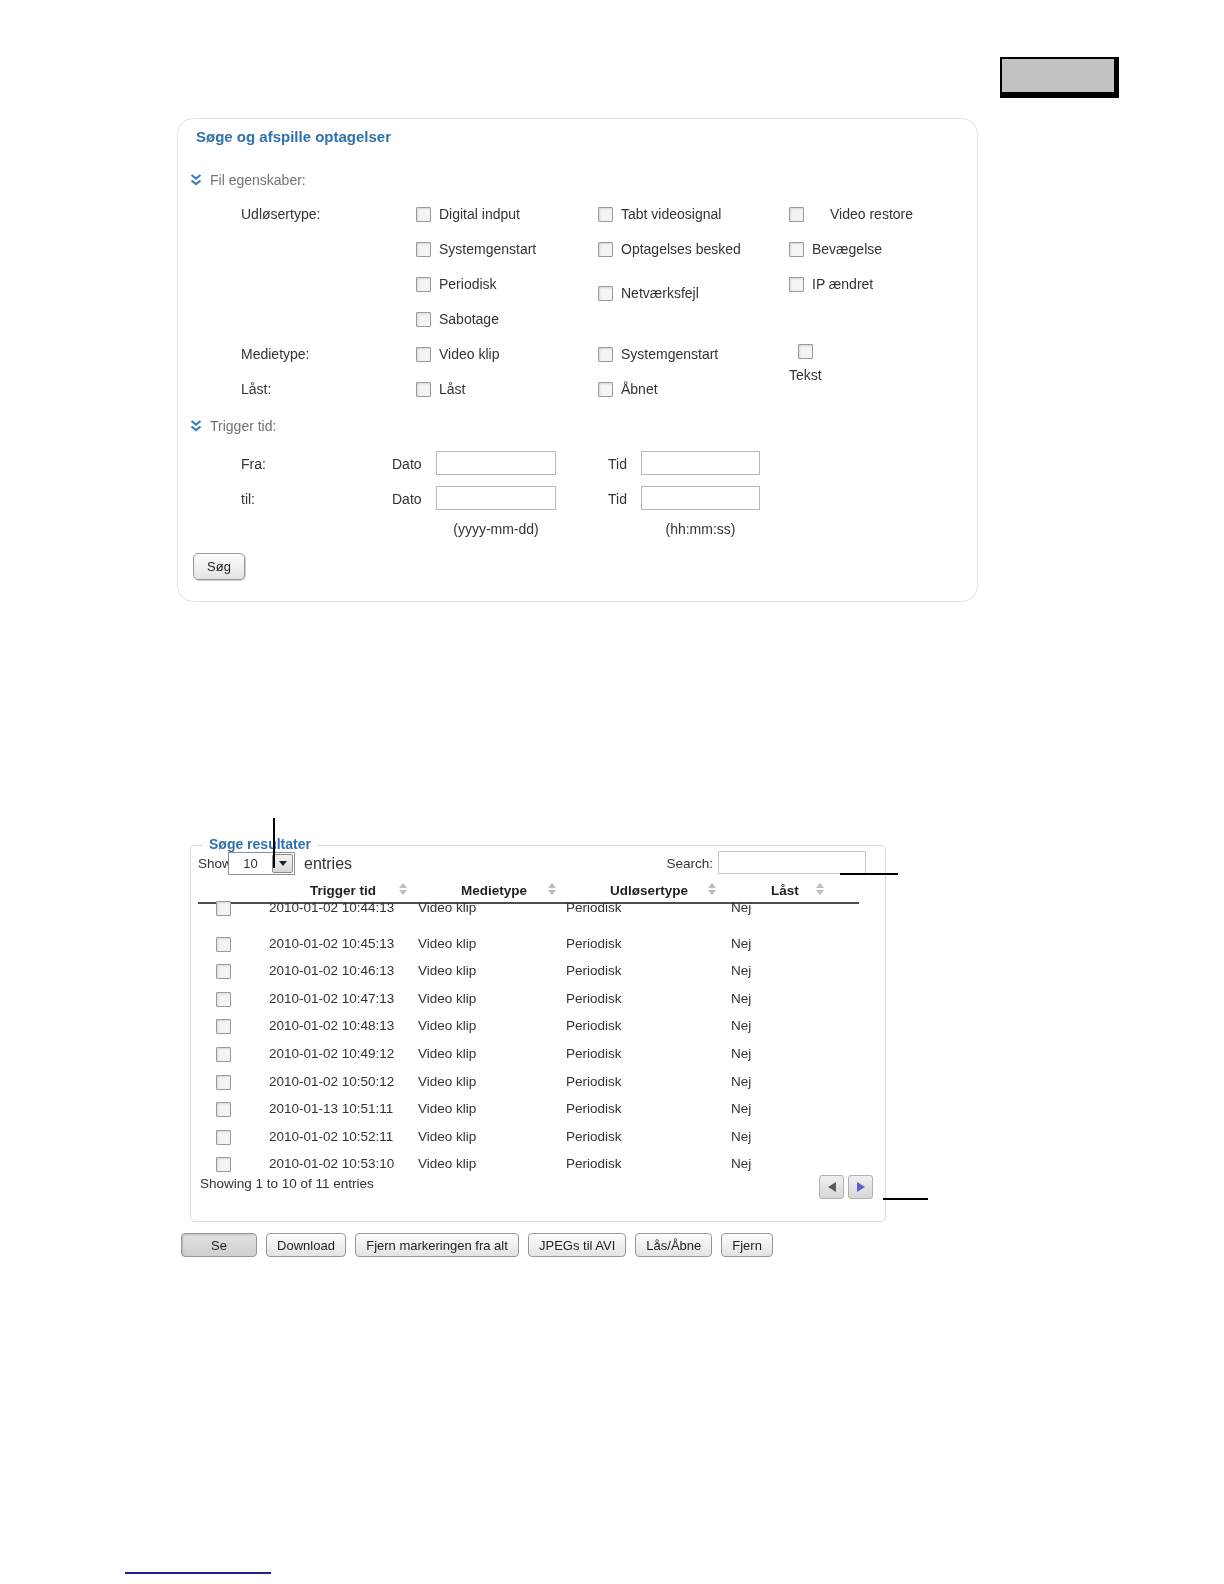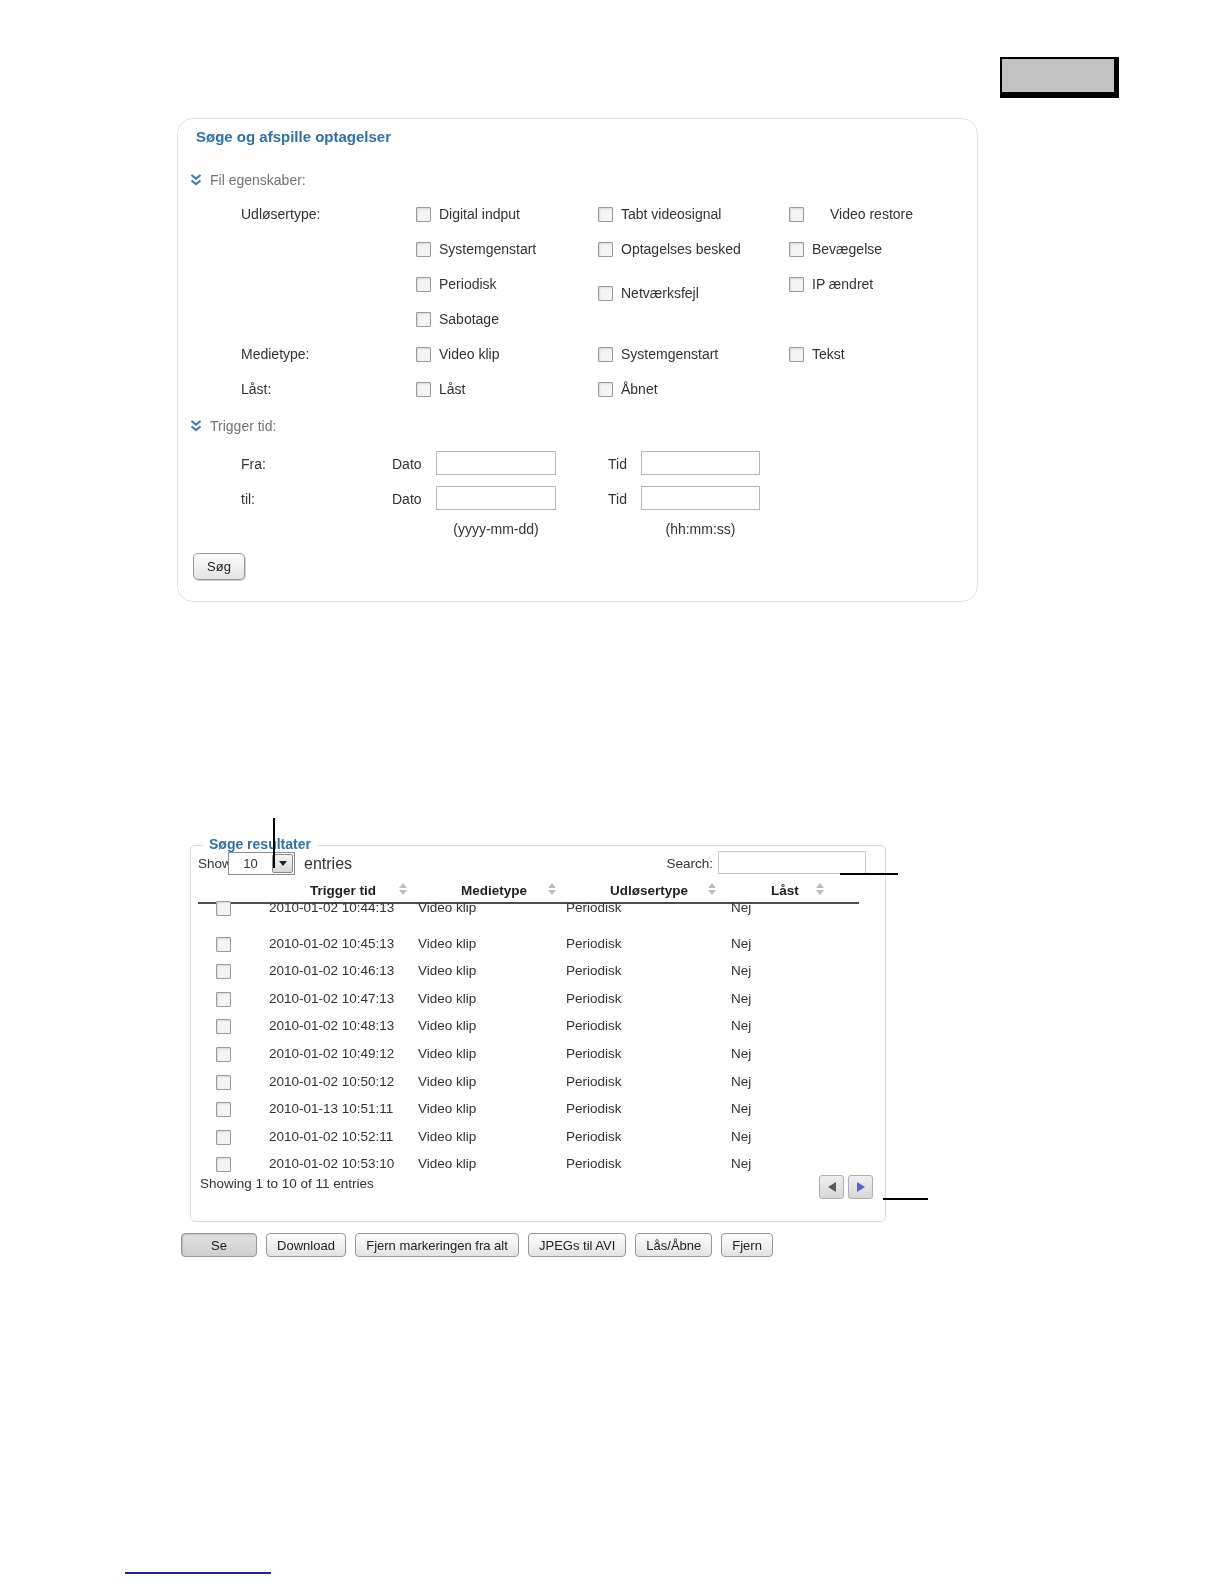--- a/index.html
+++ b/index.html
@@ -145,21 +145,21 @@
 
   <div class="flabel" style="top:225px;">Medietype:</div>
   <label class="cb-item fc0" style="top:225px;">
     <span class="cb"></span>
     <span class="lbl">Video klip</span>
   </label>
   <label class="cb-item fc1" style="top:225px;">
     <span class="cb"></span>
     <span class="lbl">Systemgenstart</span>
   </label>
-  <label class="cb-item fc2" style="top:225px;">
+  <label class="cb-item fc2" style="top:225px;flex-direction:column;">
     <span class="cb"></span>
     <span class="lbl">Tekst</span>
   </label>
 
   <div class="flabel" style="top:260px;">Låst:</div>
   <label class="cb-item fc0" style="top:260px;">
     <span class="cb"></span>
     <span class="lbl">Låst</span>
   </label>
   <label class="cb-item fc1" style="top:260px;">

